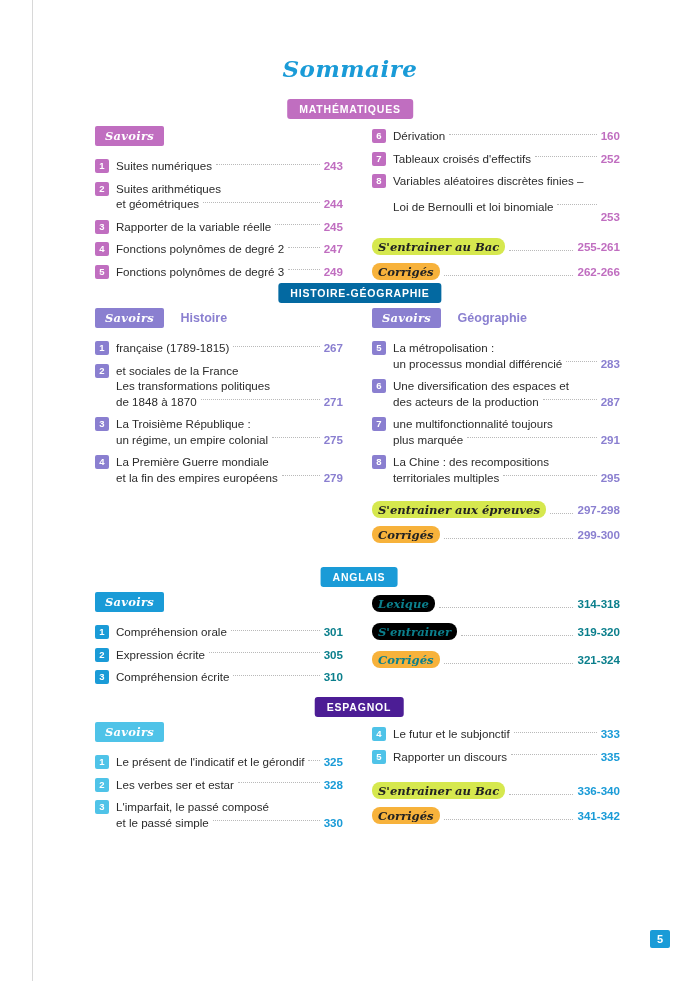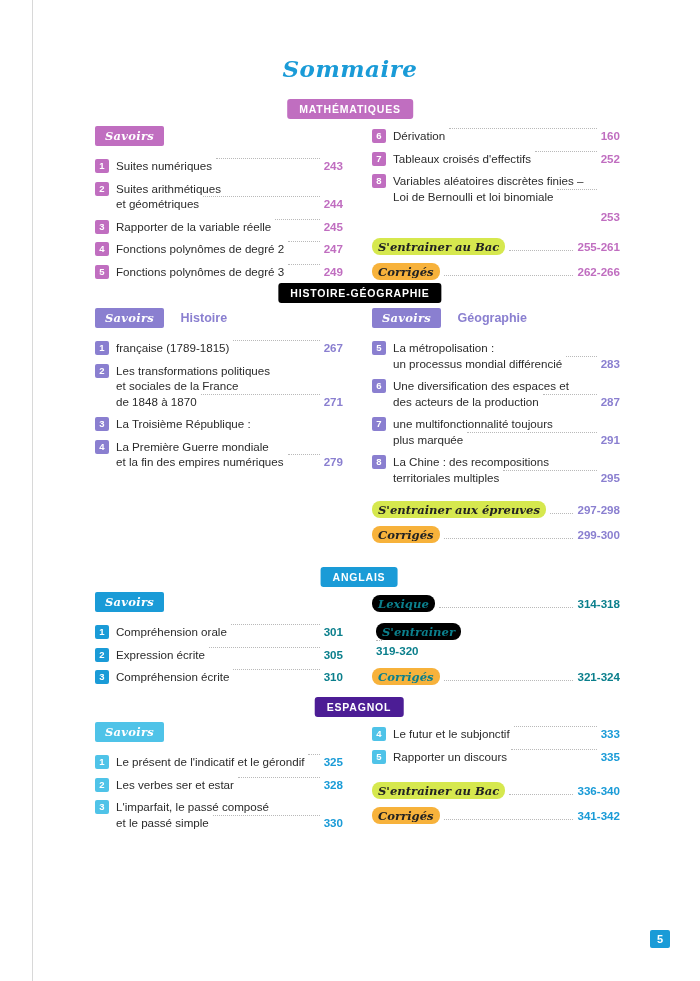--- a/index.html
+++ b/index.html
@@ -100,21 +100,21 @@
     justify-content: center;
     margin-right: 7px;
     margin-top: 1px;
   }
   .entry-body {
     flex: 1 1 auto;
     min-width: 0;
   }
   .line {
     display: flex;
-    align-items: flex-start;
+    align-items: center;
     width: 100%;
   }
   .label {
     white-space: nowrap;
   }
   .dots {
     flex: 1 1 auto;
     border-bottom: 1.5px dotted #b9b9b9;
     margin: 0 4px 3px 4px;
     min-width: 6px;
@@ -281,64 +281,69 @@
 
       <div class="hl-row">
         <span class="hl orange">Corrigés</span>
         <span class="dots"></span>
         <span class="pg" style="color:#c06ec0;">262-266</span>
       </div>
 
     </div>
   </div>
 
-  <div class="subject-banner" style="top:283px; left:360px; background:#000000;">HISTOIRE-GÉOGRAPHIE</div>
+  <div class="subject-banner" style="top:283px; left:360px; background:#0369a1;">HISTOIRE-GÉOGRAPHIE</div>
 
   <div class="col" style="left:95px; top:308px;">
     <span class="savoirs-tag" style="background:#8a7fd0;">Savoirs</span>
     <span class="sub-head" style="color:#8a7fd0;">Histoire</span>
     <div class="entries">
 
       <div class="entry">
         <div class="num" style="background:#8a7fd0;">1</div>
         <div class="entry-body">
           <div class="line">
             <span class="label">française (1789-1815)</span>
             <span class="dots"></span>
             <span class="pg" style="color:#8a7fd0;">267</span>
           </div>
         </div>
       </div>
 
       <div class="entry">
         <div class="num" style="background:#8a7fd0;">2</div>
         <div class="entry-body">
+          <div class="cont">et sociales de la France</div>
           <div class="cont">Les transformations politiques</div>
-          <div class="cont">et sociales de la France</div>
           <div class="line">
             <span class="label">de 1848 à 1870</span>
             <span class="dots"></span>
             <span class="pg" style="color:#8a7fd0;">271</span>
           </div>
         </div>
       </div>
 
       <div class="entry">
         <div class="num" style="background:#8a7fd0;">3</div>
         <div class="entry-body">
           <div class="cont">La Troisième République :</div>
+          <div class="line">
+            <span class="label">un régime, un empire colonial</span>
+            <span class="dots"></span>
+            <span class="pg" style="color:#8a7fd0;">275</span>
+          </div>
         </div>
       </div>
 
       <div class="entry">
         <div class="num" style="background:#8a7fd0;">4</div>
         <div class="entry-body">
           <div class="cont">La Première Guerre mondiale</div>
           <div class="line">
-            <span class="label">et la fin des empires numériques</span>
+            <span class="label">et la fin des empires européens</span>
             <span class="dots"></span>
             <span class="pg" style="color:#8a7fd0;">279</span>
           </div>
         </div>
       </div>
 
     </div>
   </div>
 
   <div class="col" style="left:372px; top:308px;">
@@ -450,21 +455,21 @@
 
     </div>
   </div>
 
   <div class="col" style="left:372px; top:595px;">
     <div class="hl-row" style="margin-bottom:11px;">
       <span class="hl green-en">Lexique</span>
       <span class="dots"></span>
       <span class="pg" style="color:#0b7f8c;">314-318</span>
     </div>
-    <div class="hl-row" style="margin-bottom:11px;flex-direction:column;">
+    <div class="hl-row" style="margin-bottom:11px;">
       <span class="hl green-en">S'entrainer</span>
       <span class="dots"></span>
       <span class="pg" style="color:#0b7f8c;">319-320</span>
     </div>
     <div class="hl-row">
       <span class="hl orange-en">Corrigés</span>
       <span class="dots"></span>
       <span class="pg" style="color:#0b7f8c;">321-324</span>
     </div>
   </div>

